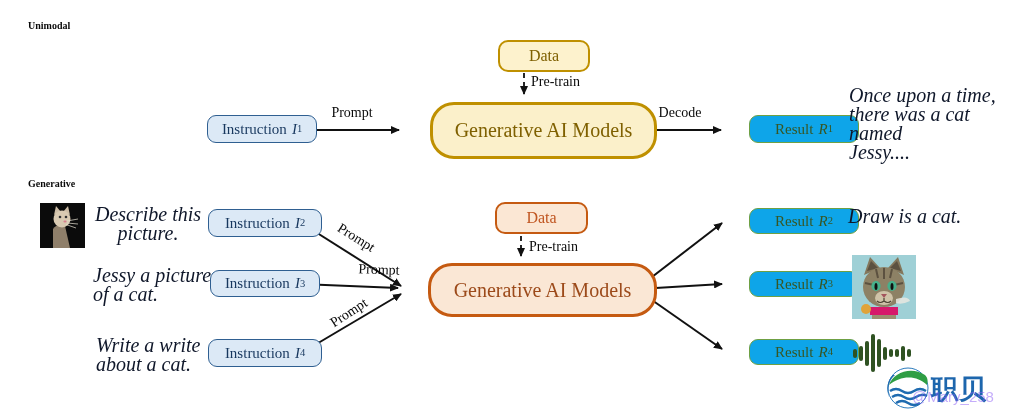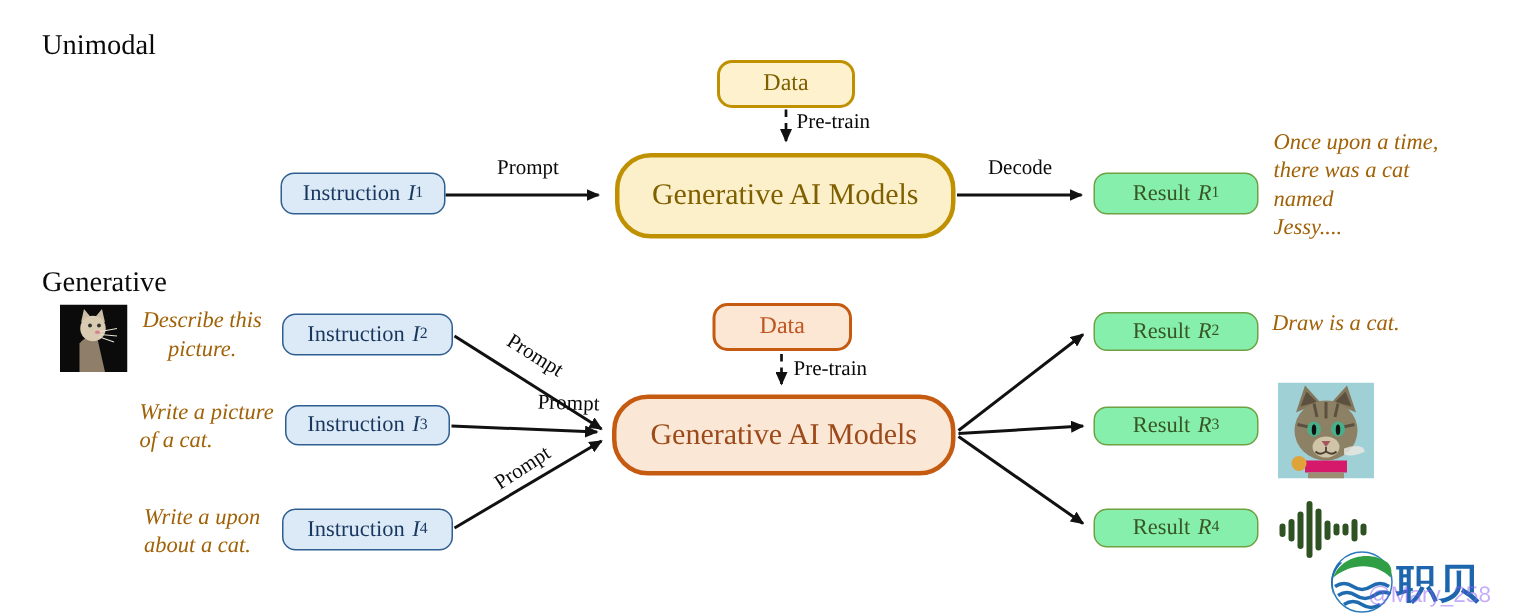--- a/index.html
+++ b/index.html
@@ -1,27 +1,27 @@
 <!DOCTYPE html>
 <html><head>
 <meta charset="utf-8">
 <style>
   html,body{margin:0;padding:0;background:#ffffff;}
   #figure{
     position:relative;width:1012px;height:410px;background:#ffffff;overflow:hidden;
     font-family:"Liberation Serif","DejaVu Serif",serif;color:#111;
   }
   svg.overlay{position:absolute;left:0;top:0;width:1012px;height:410px;pointer-events:none;}
-  .hd{position:absolute;font-weight:normal;font-size:19px;color:#0a0a0a;}
-  .it{position:absolute;font-style:italic;font-size:15px;line-height:19px;color:#a16207;white-space:pre-line;}
-  .bx{position:absolute;display:flex;align-items:center;justify-content:center;box-sizing:border-box;font-size:15px;}
+  .hd{position:absolute;font-weight:bold;font-size:10px;color:#0a0a0a;}
+  .it{position:absolute;font-style:italic;font-size:20px;line-height:19px;color:#0f172a;white-space:pre-line;}
+  .bx{position:absolute;display:flex;align-items:center;justify-content:center;box-sizing:border-box;font-size:15px;margin-left:20px;}
   .bx .v{font-style:italic;margin-left:5px;}
   .bx sub{font-size:10.5px;line-height:0;}
   .blue{background:#dce9f6;border:1.6px solid #2f5f91;border-radius:9px;color:#17375e;}
-  .green{background:#86efac;border:1.6px solid #6fa044;border-radius:9px;color:#375623;}
+  .green{background:#0ea5e9;border:1.6px solid #6fa044;border-radius:9px;color:#375623;}
   .ydata{background:#fdf2cd;border:2px solid #bf9000;border-radius:10px;color:#7f6000;font-size:16px;}
   .ygai{background:#fbf0ca;border:3px solid #bf9000;border-radius:24px;color:#7f6000;font-size:20px;}
   .odata{background:#fbe7d4;border:2px solid #c55a11;border-radius:10px;color:#c05621;font-size:16px;}
   .ogai{background:#fae7d5;border:3px solid #c55a11;border-radius:24px;color:#9c4a1a;font-size:20px;}
   .lbl{position:absolute;font-size:14px;color:#0a0a0a;text-align:center;}
   .rot{transform-origin:center center;}
   .imgbox{position:absolute;}
   .wave{position:absolute;display:flex;align-items:center;gap:2px;}
   .wave i{display:block;width:4px;border-radius:2px;background:#2f5222;}
   .wm-brand{position:absolute;font-family:"Liberation Sans","DejaVu Sans",sans-serif;
@@ -103,29 +103,29 @@
   </div>
 
   <div class="it" style="left:95px;top:205px;text-align:center;">Describe this
 picture.</div>
   <div class="bx blue" style="left:188px;top:209px;width:114px;height:28px;">
     <span>Instruction</span>
       <span class="v">I</span>
       <sub>2</sub>
   </div>
 
-  <div class="it" style="left:93px;top:266px;">Write a picture
+  <div class="it" style="left:93px;top:266px;">Jessy a picture
 of a cat.</div>
   <div class="bx blue" style="left:190px;top:270px;width:110px;height:27px;">
     <span>Instruction</span>
       <span class="v">I</span>
       <sub>3</sub>
   </div>
 
-  <div class="it" style="left:96px;top:336px;">Write a upon
+  <div class="it" style="left:96px;top:336px;">Write a write
 about a cat.</div>
   <div class="bx blue" style="left:188px;top:339px;width:114px;height:28px;">
     <span>Instruction</span>
       <span class="v">I</span>
       <sub>4</sub>
   </div>
 
   <div class="lbl rot" style="left:327px;top:230px;width:58px;transform:rotate(32deg);">Prompt</div>
   <div class="lbl rot" style="left:350px;top:262px;width:58px;transform:rotate(2deg);">Prompt</div>
   <div class="lbl rot" style="left:320px;top:305px;width:58px;transform:rotate(-33deg);">Prompt</div>

